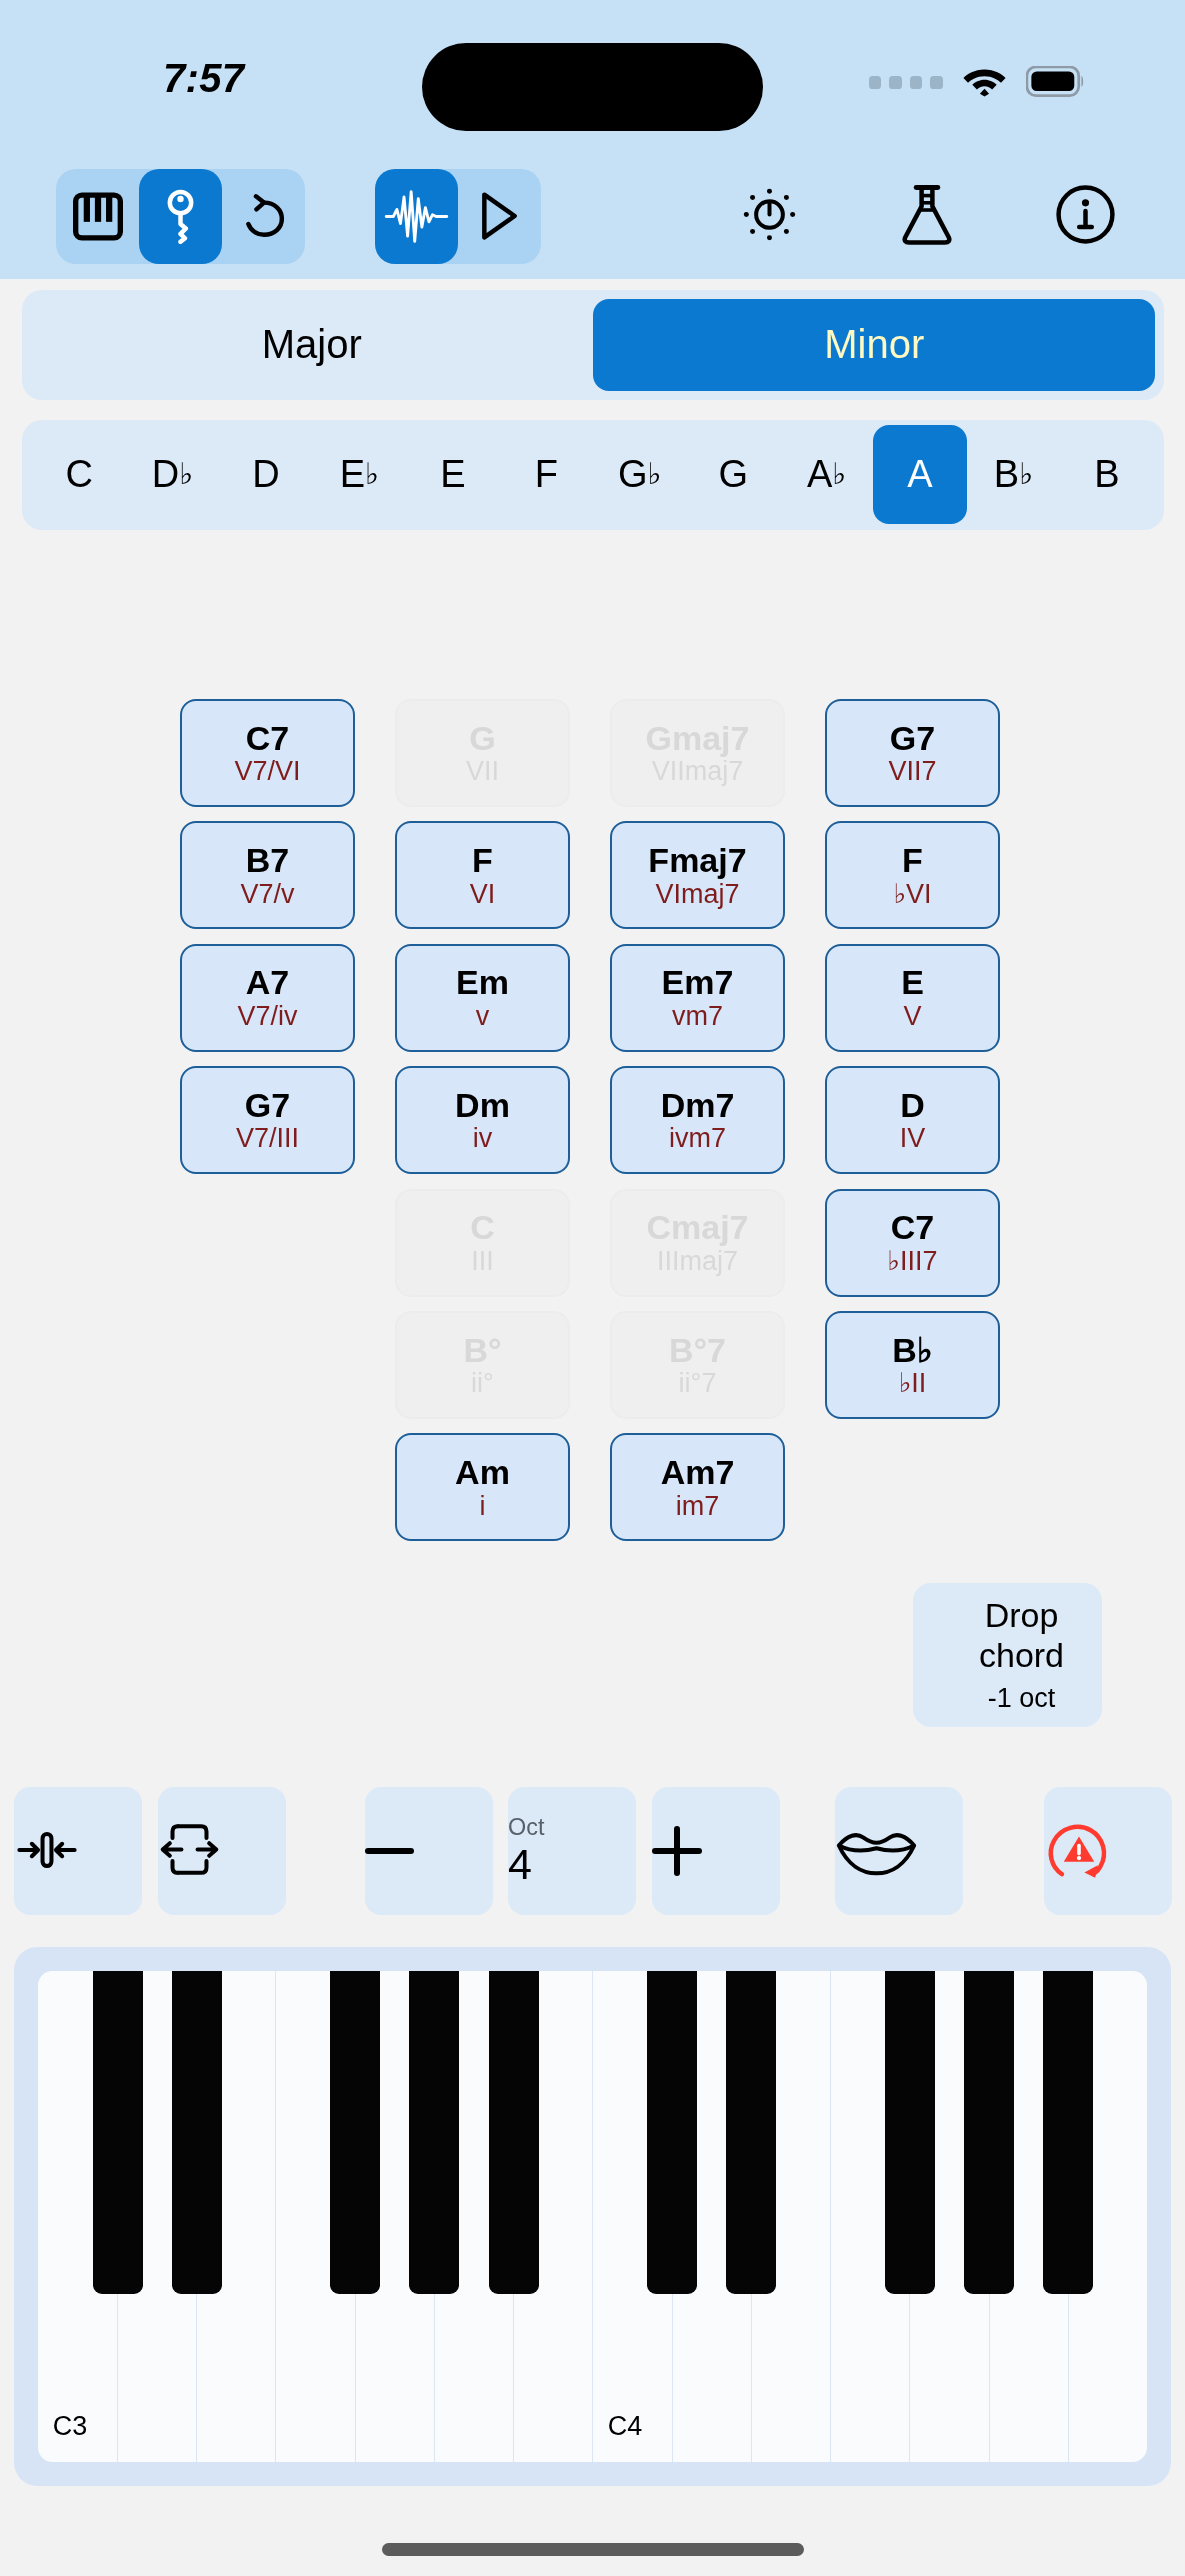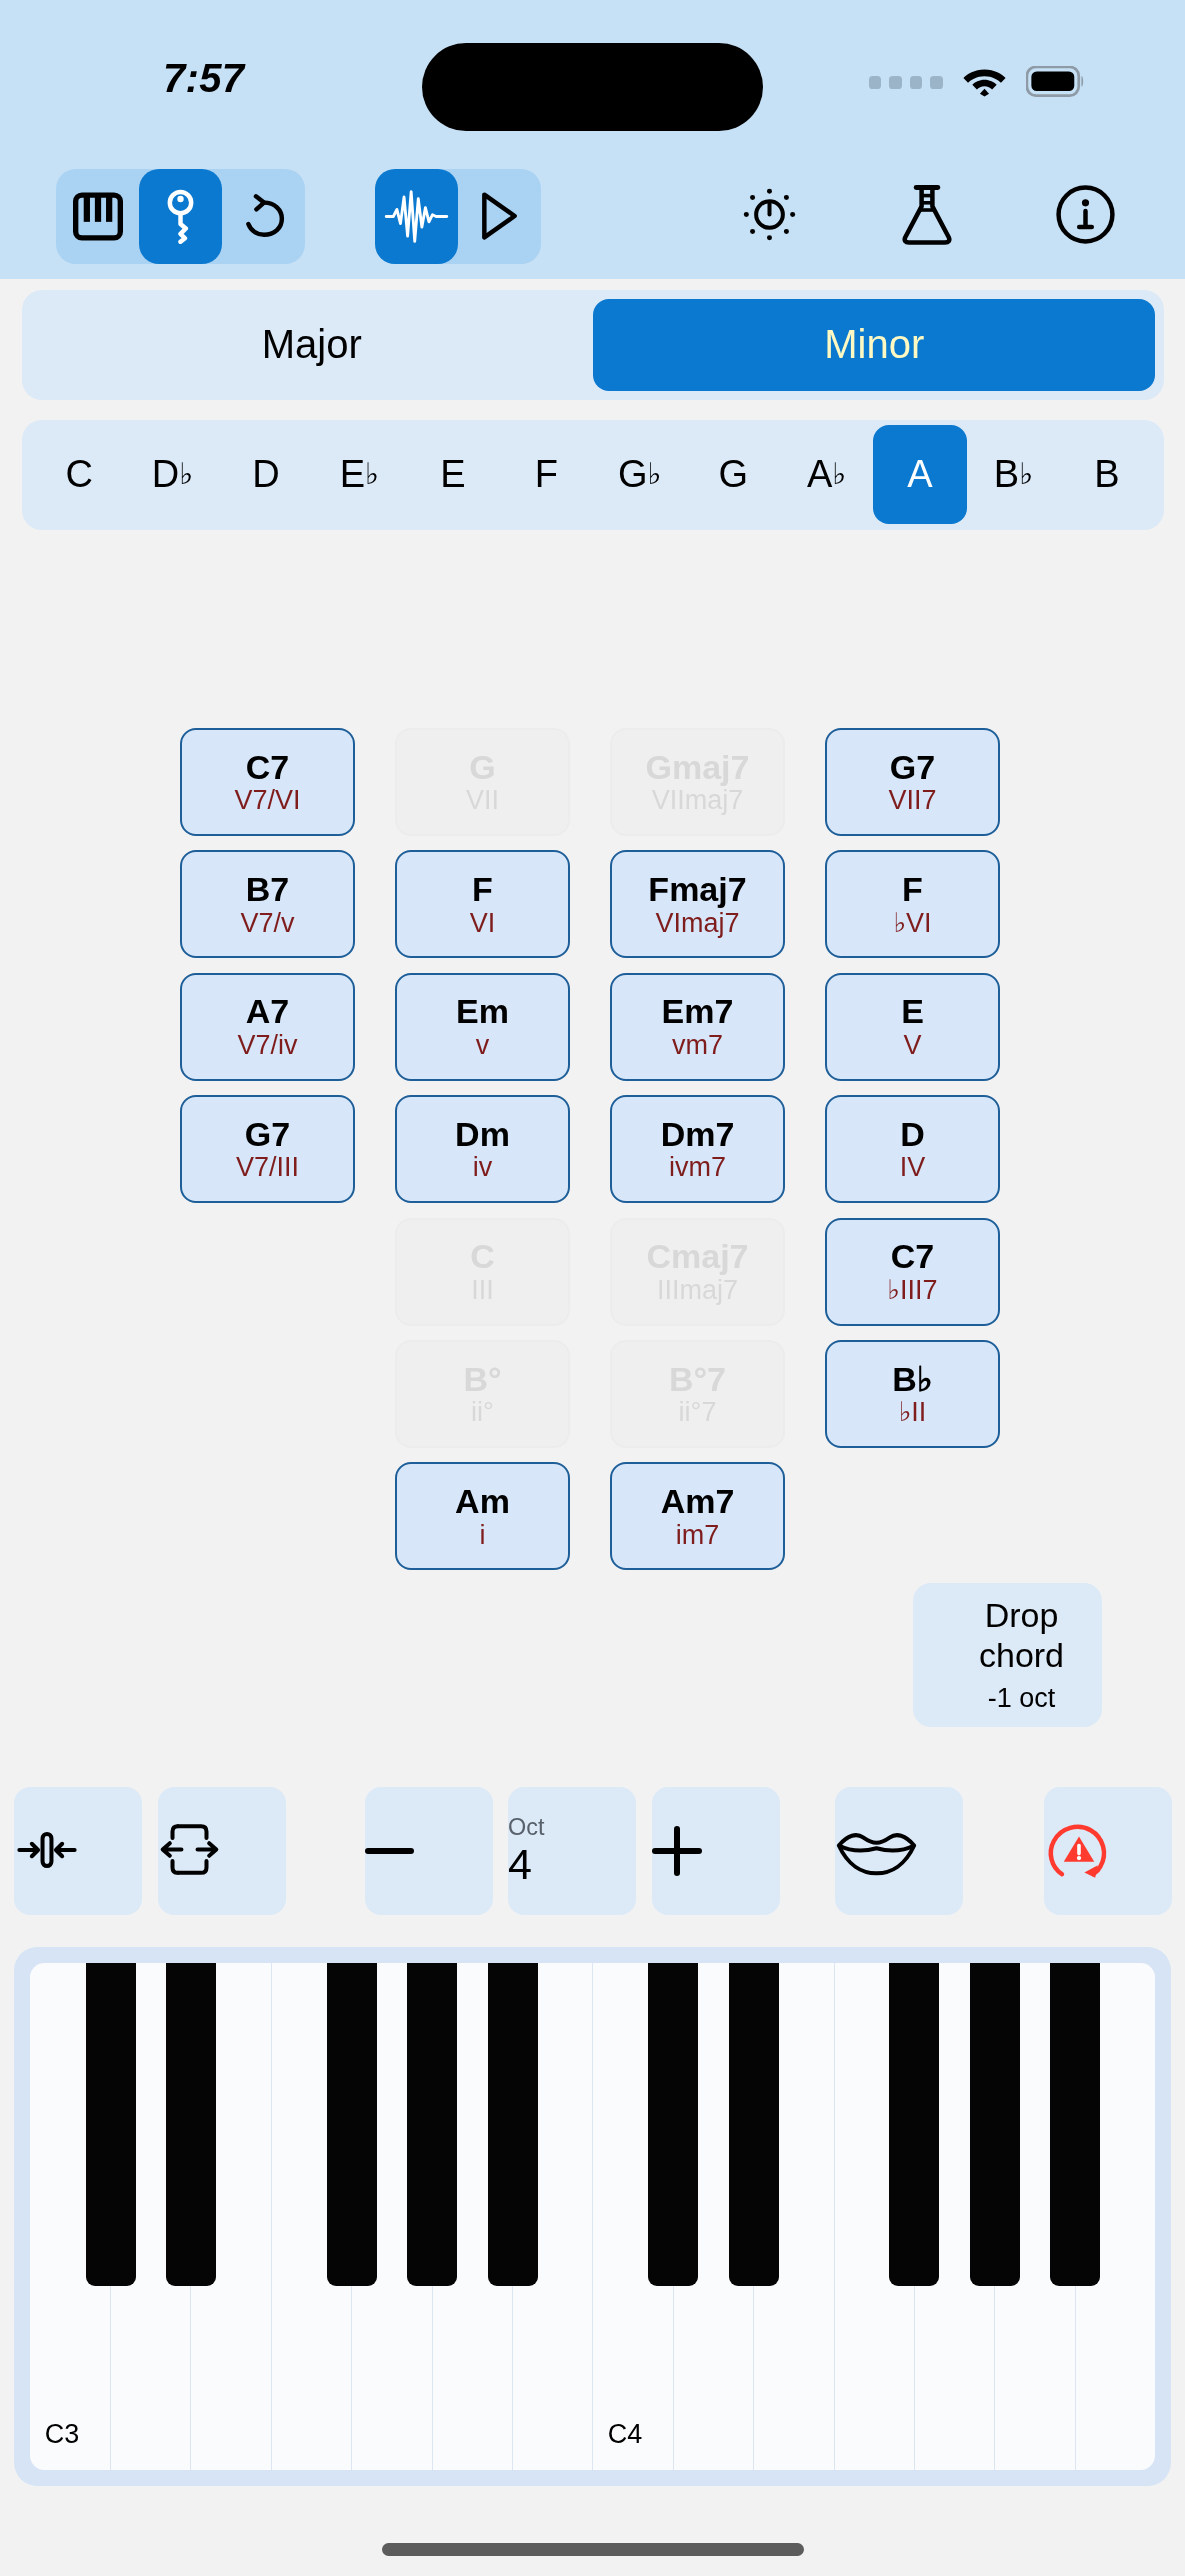--- a/index.html
+++ b/index.html
@@ -157,21 +157,21 @@
     font-size: 0.78em;
     vertical-align: baseline;
     position: relative;
     top: -1.8px;
   }
 
   
   .chordgrid {
     position: absolute;
     left: 180px;
-    top: 728px;
+    top: 699px;
     width: 831px;
     display: grid;
     grid-template-columns: repeat(4, 175px);
     column-gap: 40px;
     row-gap: 14.4px;
   }
   .chord {
     height: 108px;
     border-radius: 16px;
     background: #d7e7f9;
@@ -280,21 +280,21 @@
 
   
   .piano-wrap {
     position: absolute;
     left: 14.4px;
     top: 1947px;
     width: 1157px;
     height: 539px;
     background: #d6e4f5;
     border-radius: 23.4px;
-    padding: 16px;
+    padding: 24px;
   }
   .piano {
     position: relative;
     width: 100%;
     height: 100%;
   }
   .wkeys {
     position: absolute;
     inset: 0;
     display: flex;

